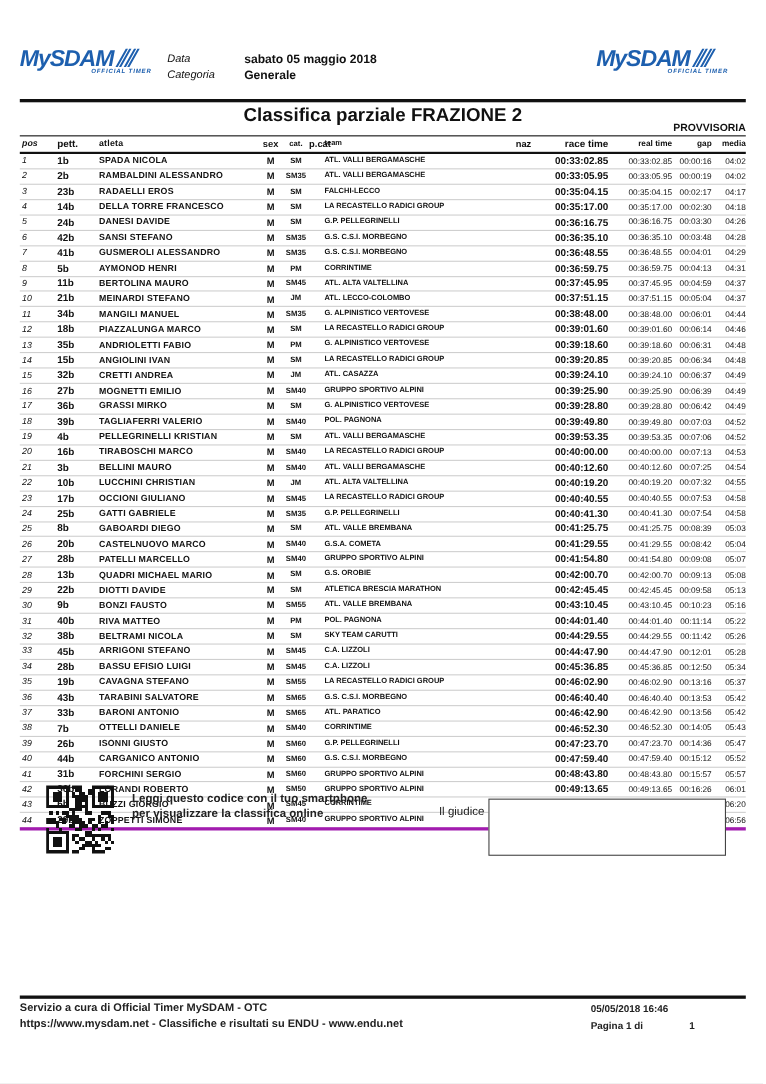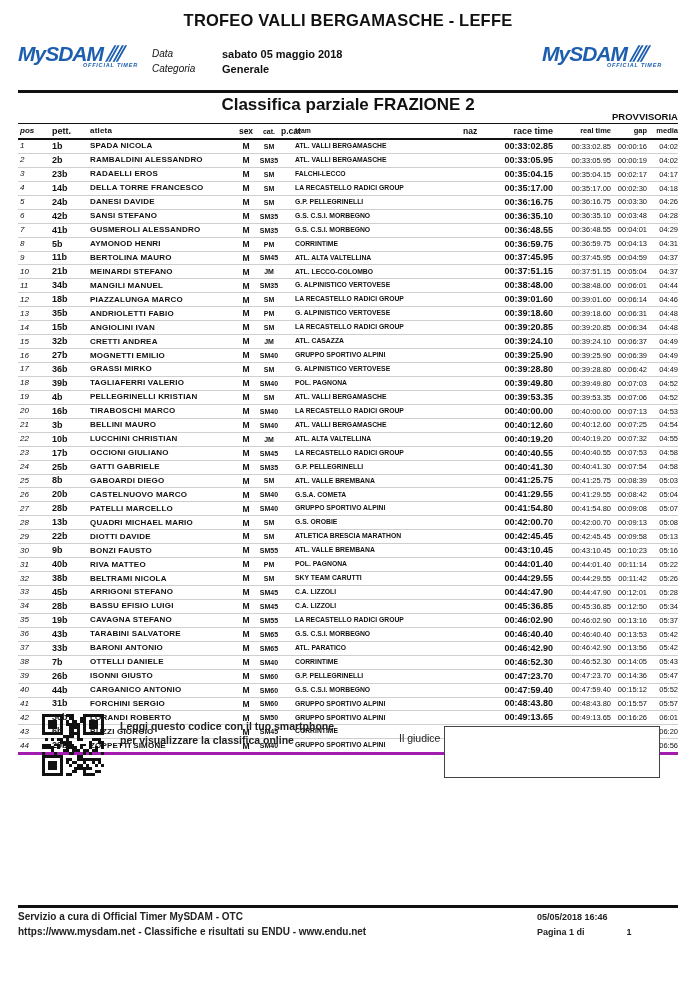--- a/index.html
+++ b/index.html
@@ -28,21 +28,21 @@
   
   #table{position:absolute;left:18px;top:123px;width:660px;}
   .grid{display:grid;grid-template-columns:28px 40px 149px 22px 24px 12px 170px 20px 70px 58px 36px 31px;}
   #thead{height:14px;border-top:1.5px solid #111;border-bottom:2px solid #111;align-items:center;}
   .trow{height:12.95px;border-bottom:1px solid #cfcfcf;align-items:center;}
   .trow:last-child{border-bottom:3px solid #a21caf;}
   .cell{white-space:nowrap;overflow:visible;line-height:1;}
   .h{font-weight:bold;font-size:8.5px;}
   .h.sex{text-align:center;}
   .h.cat{text-align:center;}
-  .h.naz,.h.race,.h.real,.h.gap,.h.media{text-align:left;}
+  .h.naz,.h.race,.h.real,.h.gap,.h.media{text-align:right;}
   .h.team{padding-left:12px;}
   .cell.pos{font-style:italic;font-size:8px;padding-left:2px;}
   .cell.pett{font-weight:bold;font-size:9px;padding-left:6px;}
   .cell.name{font-weight:bold;font-size:8px;padding-left:4px;letter-spacing:0.2px;}
   .cell.sex{font-weight:bold;font-size:8.5px;text-align:center;}
   .cell.cat{font-weight:bold;font-size:7px;text-align:center;}
   .cell.team{font-weight:bold;font-size:6.8px;padding-left:2px;}
   .cell.race{font-weight:bold;font-size:9px;text-align:right;}
   .cell.real,.cell.gap,.cell.media{font-size:7.5px;text-align:right;}
   
@@ -58,21 +58,20 @@
   .footer-line2{position:absolute;left:18px;top:926px;font-size:10px;font-weight:bold;color:#222;}
   .footer-datetime{position:absolute;left:537px;top:912px;font-size:9px;font-weight:bold;color:#222;}
   .footer-page{position:absolute;left:537px;top:927px;font-size:9px;font-weight:bold;color:#222;}
   .footer-page .pnum{margin-left:42px;}
 </style>
 </head>
 <body>
 
 <div id="page">
 
-  <div class="event-title">TROFEO VALLI BERGAMASCHE - LEFFE</div>
 
   <div class="logo logo-left">
     <div class="logo-main"><span>MySDAM</span><span class="logo-hash">⫽⫽</span></div>
     <div class="logo-sub">OFFICIAL TIMER</div>
   </div>
 
   <div class="meta">
     <div class="meta-row">
       <div class="meta-label">Data</div>
       <div class="meta-value">sabato 05 maggio 2018</div>

